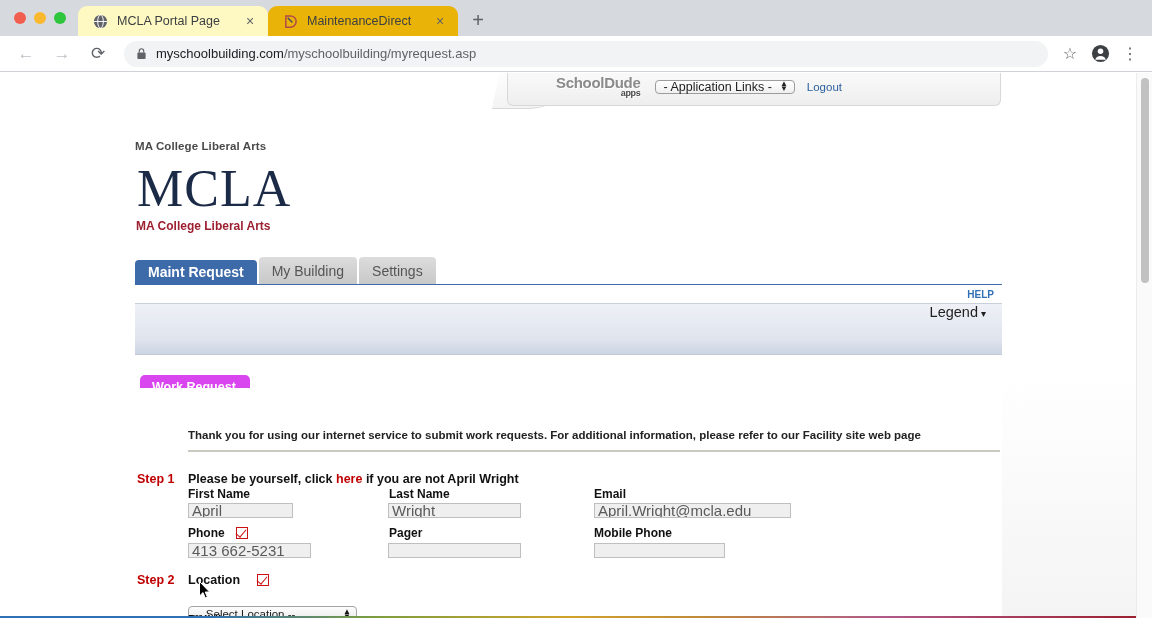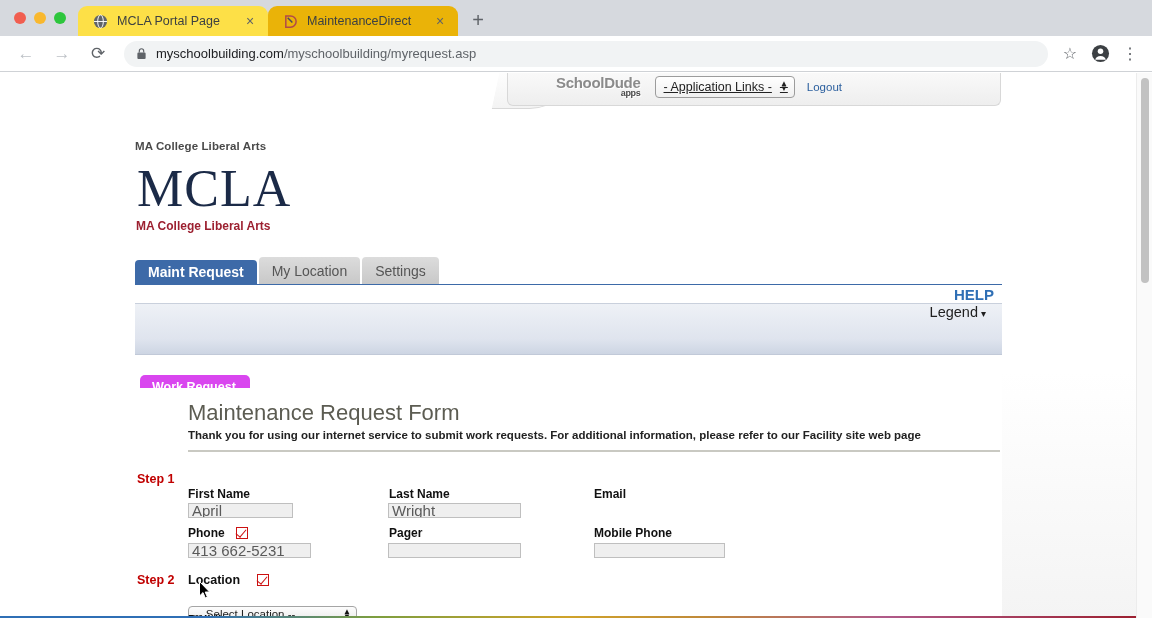--- a/index.html
+++ b/index.html
@@ -32,21 +32,21 @@
     height: 30px;
     display:flex; align-items:center;
     padding: 0 10px 0 14px;
     border-radius: 9px 9px 0 0;
     font-size: 12.5px;
     color: #3c4043;
     min-width: 190px;
     max-width: 215px;
     position: relative;
   }
-  .tab.inactive { background: #fde047; color:#3c4043; }
+  .tab.inactive { background: #fef9c3; color:#3c4043; }
   .tab.active { background: #eab308; }
   .tab .favicon {
     width:16px; height:16px; margin-right:9px; flex:0 0 16px;
     display:flex; align-items:center; justify-content:center;
   }
   .tab .tab-title {
     flex:1 1 auto; overflow:hidden; white-space:nowrap; text-overflow:ellipsis;
     font-size: 12.5px;
   }
   .tab .tab-close {
@@ -125,27 +125,27 @@
     font-weight:bold; font-size:15px; color:#8b8b8b;
     letter-spacing:-0.3px;
     text-shadow: 1px 1px 0 #ffffff;
     line-height:1;
     position:relative; z-index:3;
   }
   .sd-logo .apps { display:block; font-size:9px; text-align:right; color:#4a4a4a; margin-top:-1px;}
   .applinks {
     position:relative; z-index:3;
     margin-left: 14px;
-    height:22px;
+    height:14px;
     border:1px solid #9c9c9c;
     border-radius:4px;
     background: linear-gradient(#ffffff,#f0f0f0);
     display:flex; align-items:center;
     padding: 0 6px 0 8px;
-    font-size:12.5px; color:#222;text-decoration:underline;
+    font-size:12.5px; color:#222;
   }
   .appstepper { margin-left:8px; display:flex; flex-direction:column; align-items:center; line-height:0.6; font-size:8px; color:#222; }
   .logout { position:relative; z-index:3; margin-left:12px; color:#2b5f9e; font-size:11.5px; }
 
   
   .brand-small-top {
     position:absolute; left:135px; top:67px;
     font-size:11.5px; color:#4a4a4a; font-weight:600; letter-spacing:0.1px;
   }
   .mcla {
@@ -174,21 +174,21 @@
   .contentbox {
     position:absolute; left:135px; top:211px; width:867px; height:334px;
     background:#ffffff;
     border-top: 1px solid #3d6aa8;
   }
   .helpbar {
     height:18px; background:#ffffff;
     display:flex; justify-content:flex-end; align-items:center;
     padding-right:8px;
   }
-  .help { color:#2f6fb5; font-size:15px; font-weight:bold; }
+  .help { color:#2f6fb5; font-size:10px; font-weight:bold; }
   .legendbar {
     height:52px;
     background: linear-gradient(#eef1f6, #dfe4ee 70%, #cdd5e3);
     border-top:1px solid #c9d0dc;
     border-bottom:1px solid #c1c9d8;
     display:flex; justify-content:flex-end; align-items:flex-start;
     padding-right:16px;
   }
   .legend { font-size:14.5px; color:#1f1f1f; }
   .legend .caret { font-size:10px; margin-left:3px; }
@@ -374,21 +374,21 @@
         </div>
         <div class="logout">Logout</div>
       </div>
 
       <div class="brand-small-top">MA College Liberal Arts</div>
       <div class="mcla">MCLA</div>
       <div class="brand-small-bot">MA College Liberal Arts</div>
 
       <div class="maintabs">
         <div class="mtab active">Maint Request</div>
-        <div class="mtab idle">My Location</div>
+        <div class="mtab idle">My Building</div>
         <div class="mtab idle">Settings</div>
       </div>
 
       <div class="contentbox">
 
         <div class="helpbar">
           <span class="help">HELP</span>
         </div>
 
         <div class="legendbar">
@@ -399,33 +399,34 @@
 
         <div class="whitegap"></div>
 
         <div class="wrtab-row">
           <div class="wrtab">Work Request</div>
           <div class="wr-underline"></div>
         </div>
 
         <div class="formpanel">
 
-          <div class="form-title">Maintenance Request Form</div>
           <div class="form-sub">Thank you for using our internet service to submit work requests. For additional information, please refer to our Facility site web page</div>
           <div class="form-rule"></div>
 
           <div class="step-label" style="left:2px; top:84px;">Step 1</div>
+          <div class="bold-line" style="left:53px; top:84px;"><span>Please be yourself, click </span><span class="here">here</span><span> if you are not April Wright</span></div>
 
           <div class="fld-label" style="left:53px; top:99px;">First Name</div>
           <div class="fld" style="left:53px; top:115px; width:105px;">April</div>
 
           <div class="fld-label" style="left:254px; top:99px;">Last Name</div>
           <div class="fld" style="left:253px; top:115px; width:133px;">Wright</div>
 
           <div class="fld-label" style="left:459px; top:99px;">Email</div>
+          <div class="fld" style="left:459px; top:115px; width:197px;">April.Wright@mcla.edu</div>
 
           <div class="fld-label" style="left:53px; top:138px;">Phone</div>
           <div class="reqchk" style="left:101px; top:139px;"></div>
           <div class="fld" style="left:53px; top:155px; width:123px;">413 662-5231</div>
 
           <div class="fld-label" style="left:254px; top:138px;">Pager</div>
           <div class="fld" style="left:253px; top:155px; width:133px;"></div>
 
           <div class="fld-label" style="left:459px; top:138px;">Mobile Phone</div>
           <div class="fld" style="left:459px; top:155px; width:131px;"></div>

